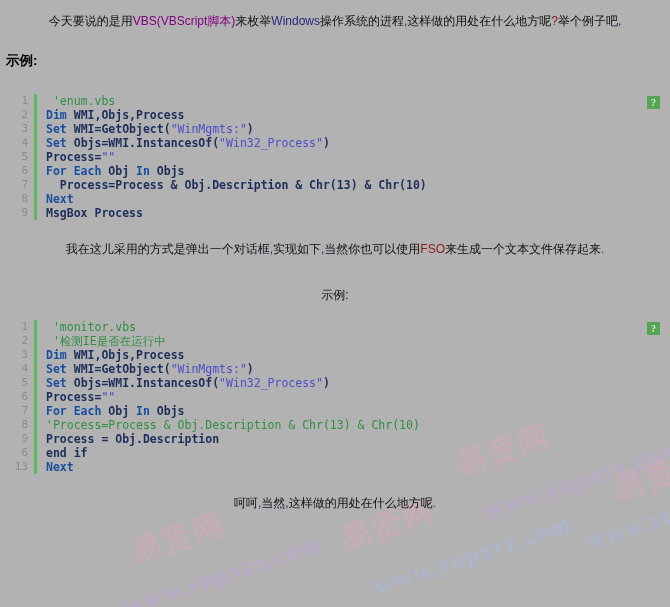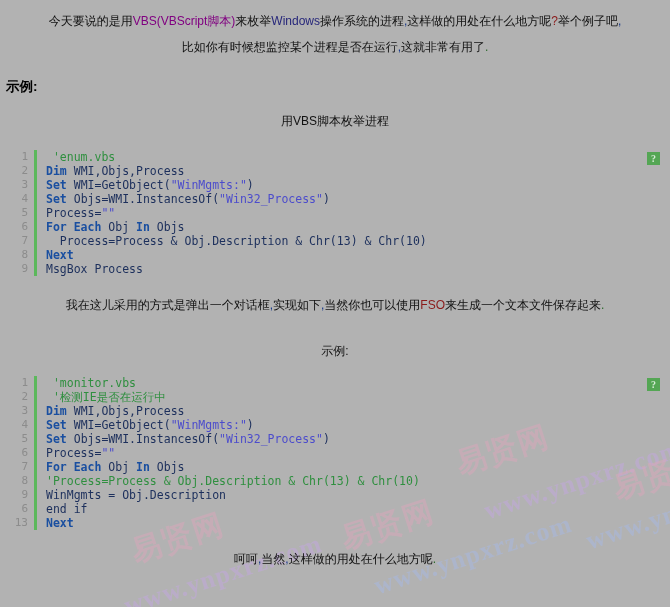--- a/index.html
+++ b/index.html
@@ -112,21 +112,21 @@
     font-size: 11.5px;
     line-height: 14px;
     color: #1c2f5c;
     white-space: pre;
     flex: 1;
   }
   
   .c-comment { color: #2f8f3f; }
   .c-keyword { color: #1a4fa0; font-weight: bold; text-align: right; }
   .c-string  { color: #4c4ccc; }
-  .c-ident   { color: #1c2f5c; }
+  .c-ident   { color: #1c2f5c; font-weight: bold; }
 
   
   .wm {
     position: absolute;
     z-index: 1;
     pointer-events: none;
     white-space: nowrap;
     font-weight: bold;
     opacity: 0.55;
   }
@@ -159,30 +159,28 @@
       <div class="wm wm-url wm-blue" style="left: 582px; top: 495px; transform: rotate(-18deg);">www.ynpxrz.com</div>
       <div class="wm wm-cn wm-pink" style="left: 612px; top: 455px; transform: rotate(-18deg);">易贤网</div>
     </div>
 
   <div class="article">
 
     <div class="spacer-6"></div>
 
     <div class="para-block">
       <p class="para"><span>今天要说的是用</span><span class="kw-purple">VBS(VBScript脚本)</span><span>来枚举</span><span class="kw-navy">Windows</span><span>操作系统的进程</span><span class="punct-blue">,</span><span>这样做的用处在什么地方呢</span><span class="kw-red">?</span><span>举个例子吧</span><span class="punct-blue">,</span></p>
-      <p class="para"><span>比如你有时候想监控某个进程是否在运行</span><span class="punct-blue">,</span><span>这就非常有用了</span><span class="punct-green">.</span></p>
     </div>
 
     <div class="spacer-14"></div>
 
     <p class="heading">示例:</p>
 
     <div class="spacer-8"></div>
 
-    <p class="para">用VBS脚本枚举进程</p>
 
     <div class="spacer-14"></div>
 
     <div class="codeblock" id="codeblock-1">
       <div class="code-icon">?</div>
       <div class="code-rows" id="code-rows-1">
           <div class="code-row">
             <div class="ln">1</div>
             <div class="gutter-bar" style="background: rgb(92, 184, 92);"></div>
             <div class="code-text"><span class="c-comment"> 'enum.vbs</span></div>
@@ -282,21 +280,21 @@
             <div class="code-text"><span class="c-keyword">For Each</span><span class="c-ident"> Obj </span><span class="c-keyword">In</span><span class="c-ident"> Objs</span></div>
           </div>
           <div class="code-row">
             <div class="ln">8</div>
             <div class="gutter-bar" style="background: rgb(92, 184, 92);"></div>
             <div class="code-text"><span class="c-comment">'Process=Process &amp; Obj.Description &amp; Chr(13) &amp; Chr(10)</span></div>
           </div>
           <div class="code-row">
             <div class="ln">9</div>
             <div class="gutter-bar" style="background: rgb(92, 184, 92);"></div>
-            <div class="code-text"><span class="c-ident">WinMgmts = Obj.Description</span></div>
+            <div class="code-text"><span class="c-ident">Process = Obj.Description</span></div>
           </div>
           <div class="code-row">
             <div class="ln">6</div>
             <div class="gutter-bar" style="background: rgb(92, 184, 92);"></div>
             <div class="code-text"><span class="c-ident">end if</span></div>
           </div>
           <div class="code-row">
             <div class="ln">13</div>
             <div class="gutter-bar" style="background: rgb(92, 184, 92);"></div>
             <div class="code-text"><span class="c-keyword">Next</span></div>

